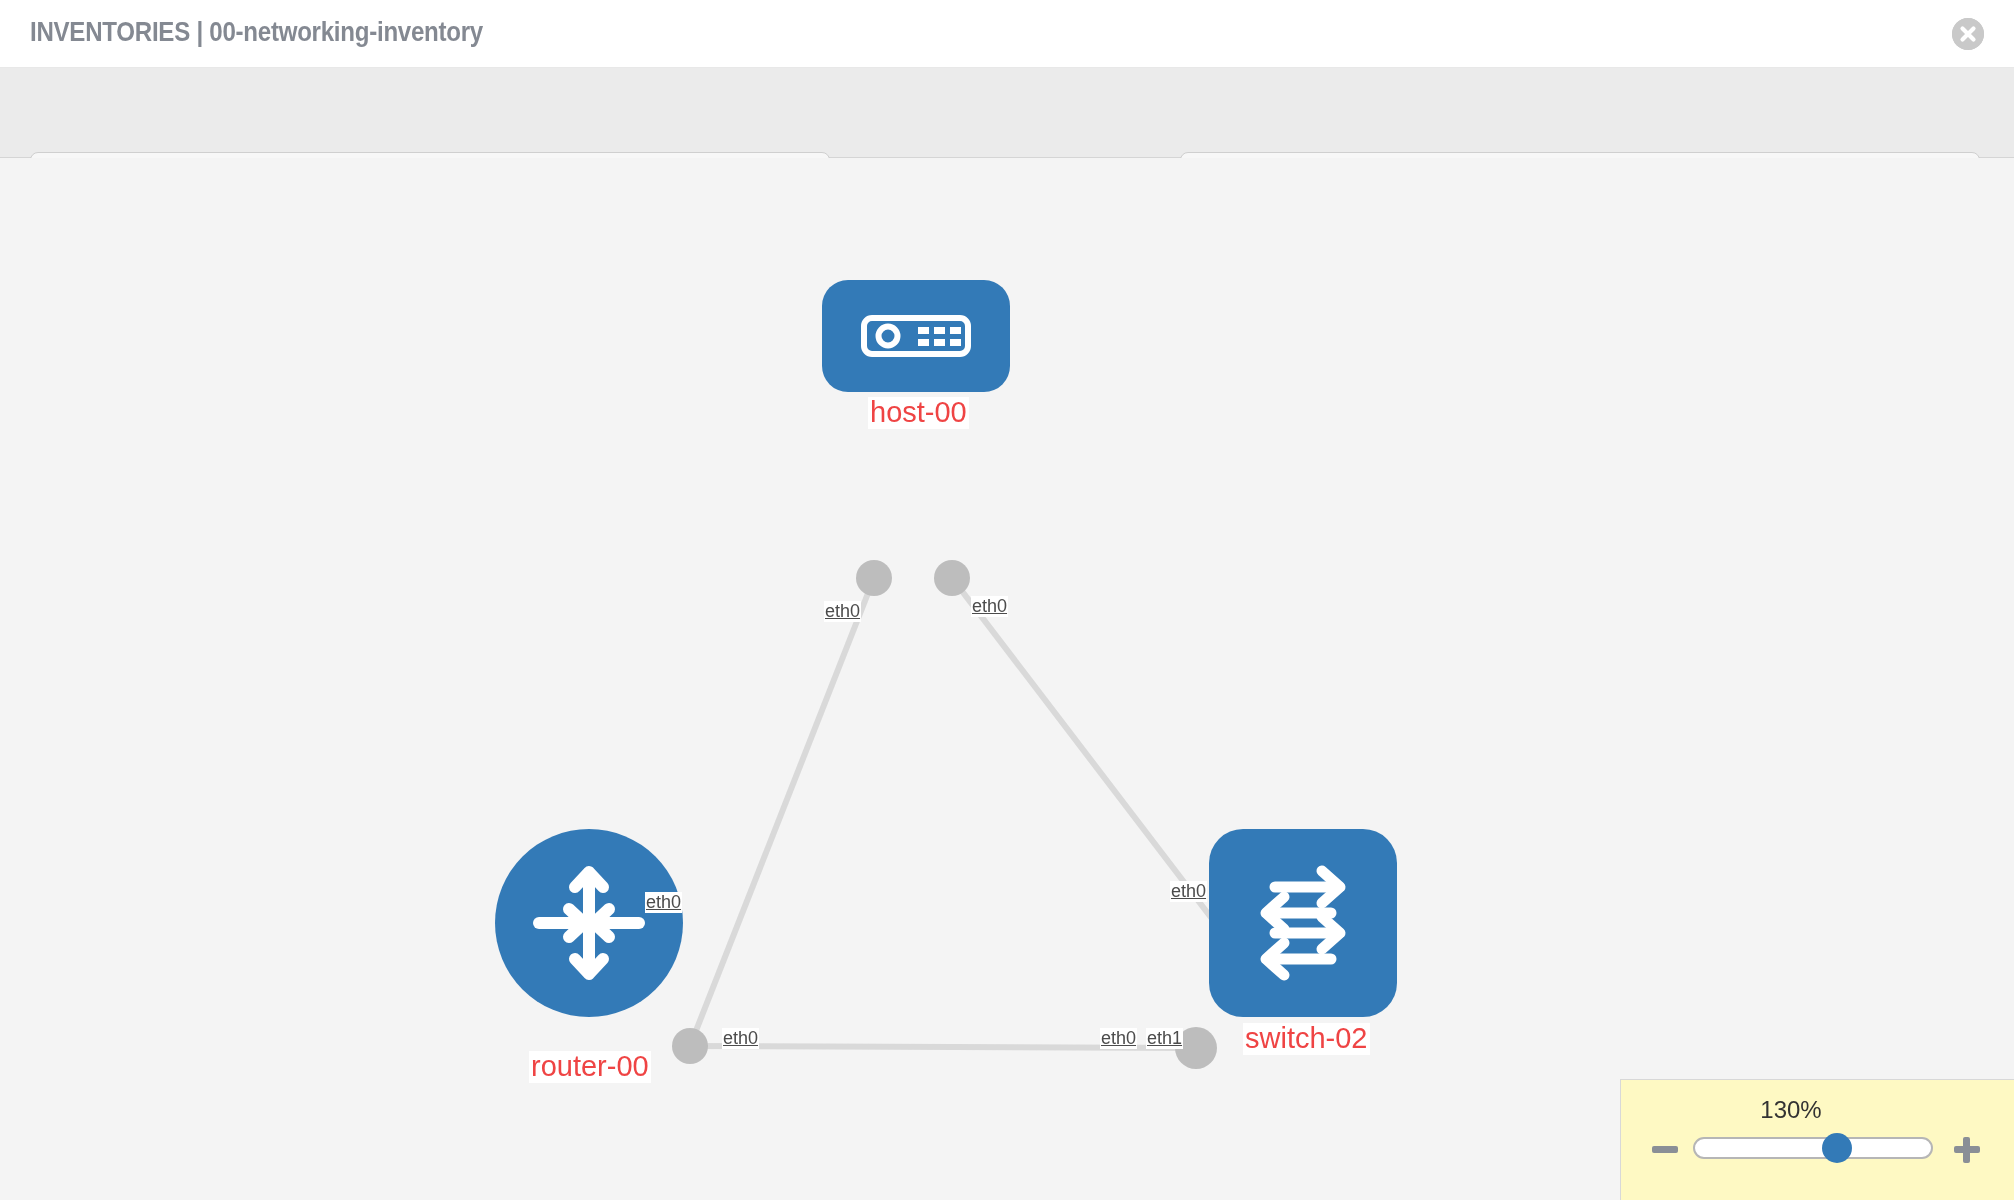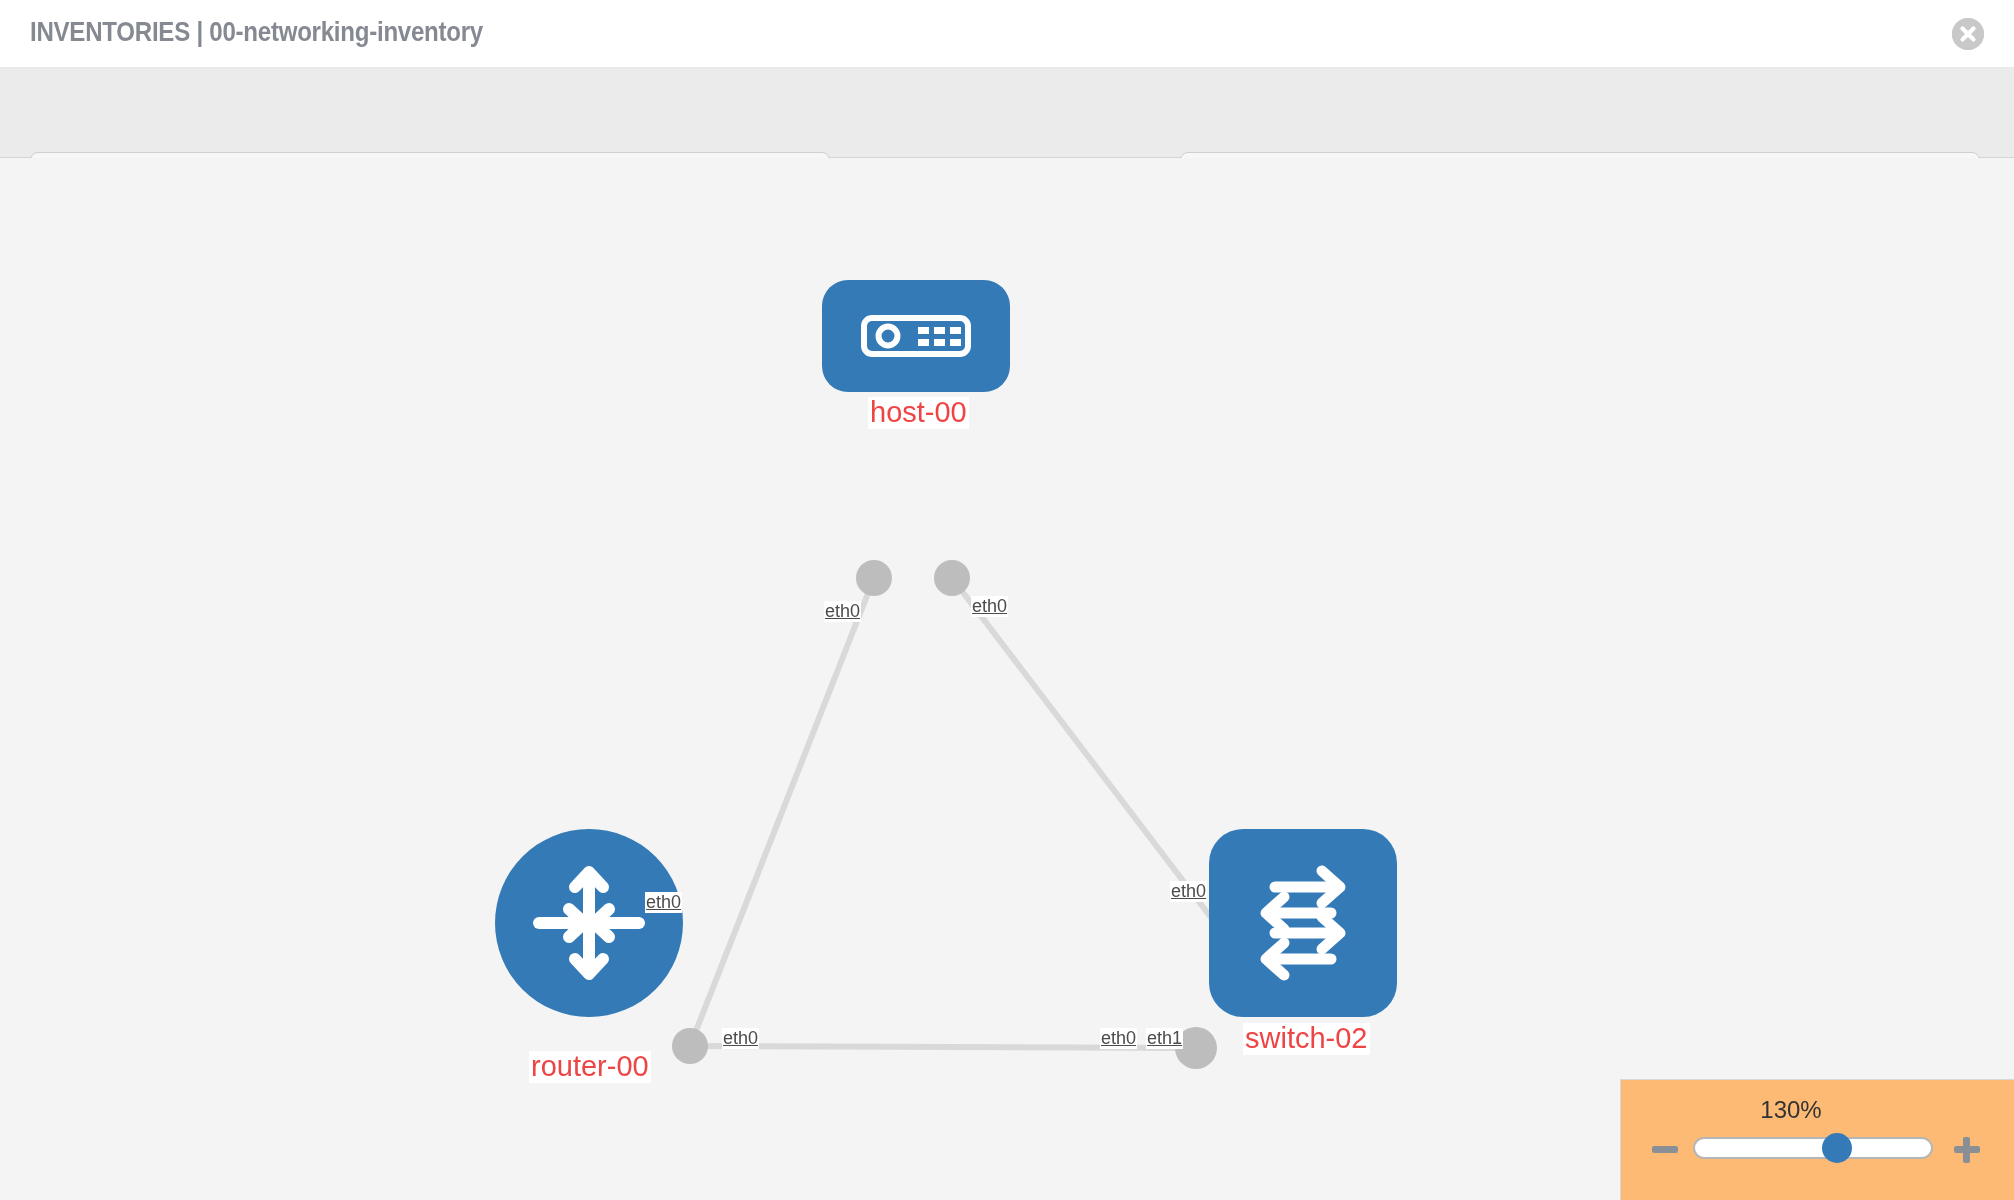--- a/index.html
+++ b/index.html
@@ -161,21 +161,21 @@
     text-decoration: underline;
   }
 
   
   .zoom-panel {
     position: absolute;
     left: 1620px;
     top: 1079px;
     width: 394px;
     height: 121px;
-    background: #fdba74;
+    background: #fef9c3;
     border: 1px solid #d8d8d8;
     border-right: none;
     border-bottom: none;
     box-sizing: border-box;
     z-index: 10;
   }
   .zoom-value {
     position: absolute;
     top: 16px;
     left: 0;

